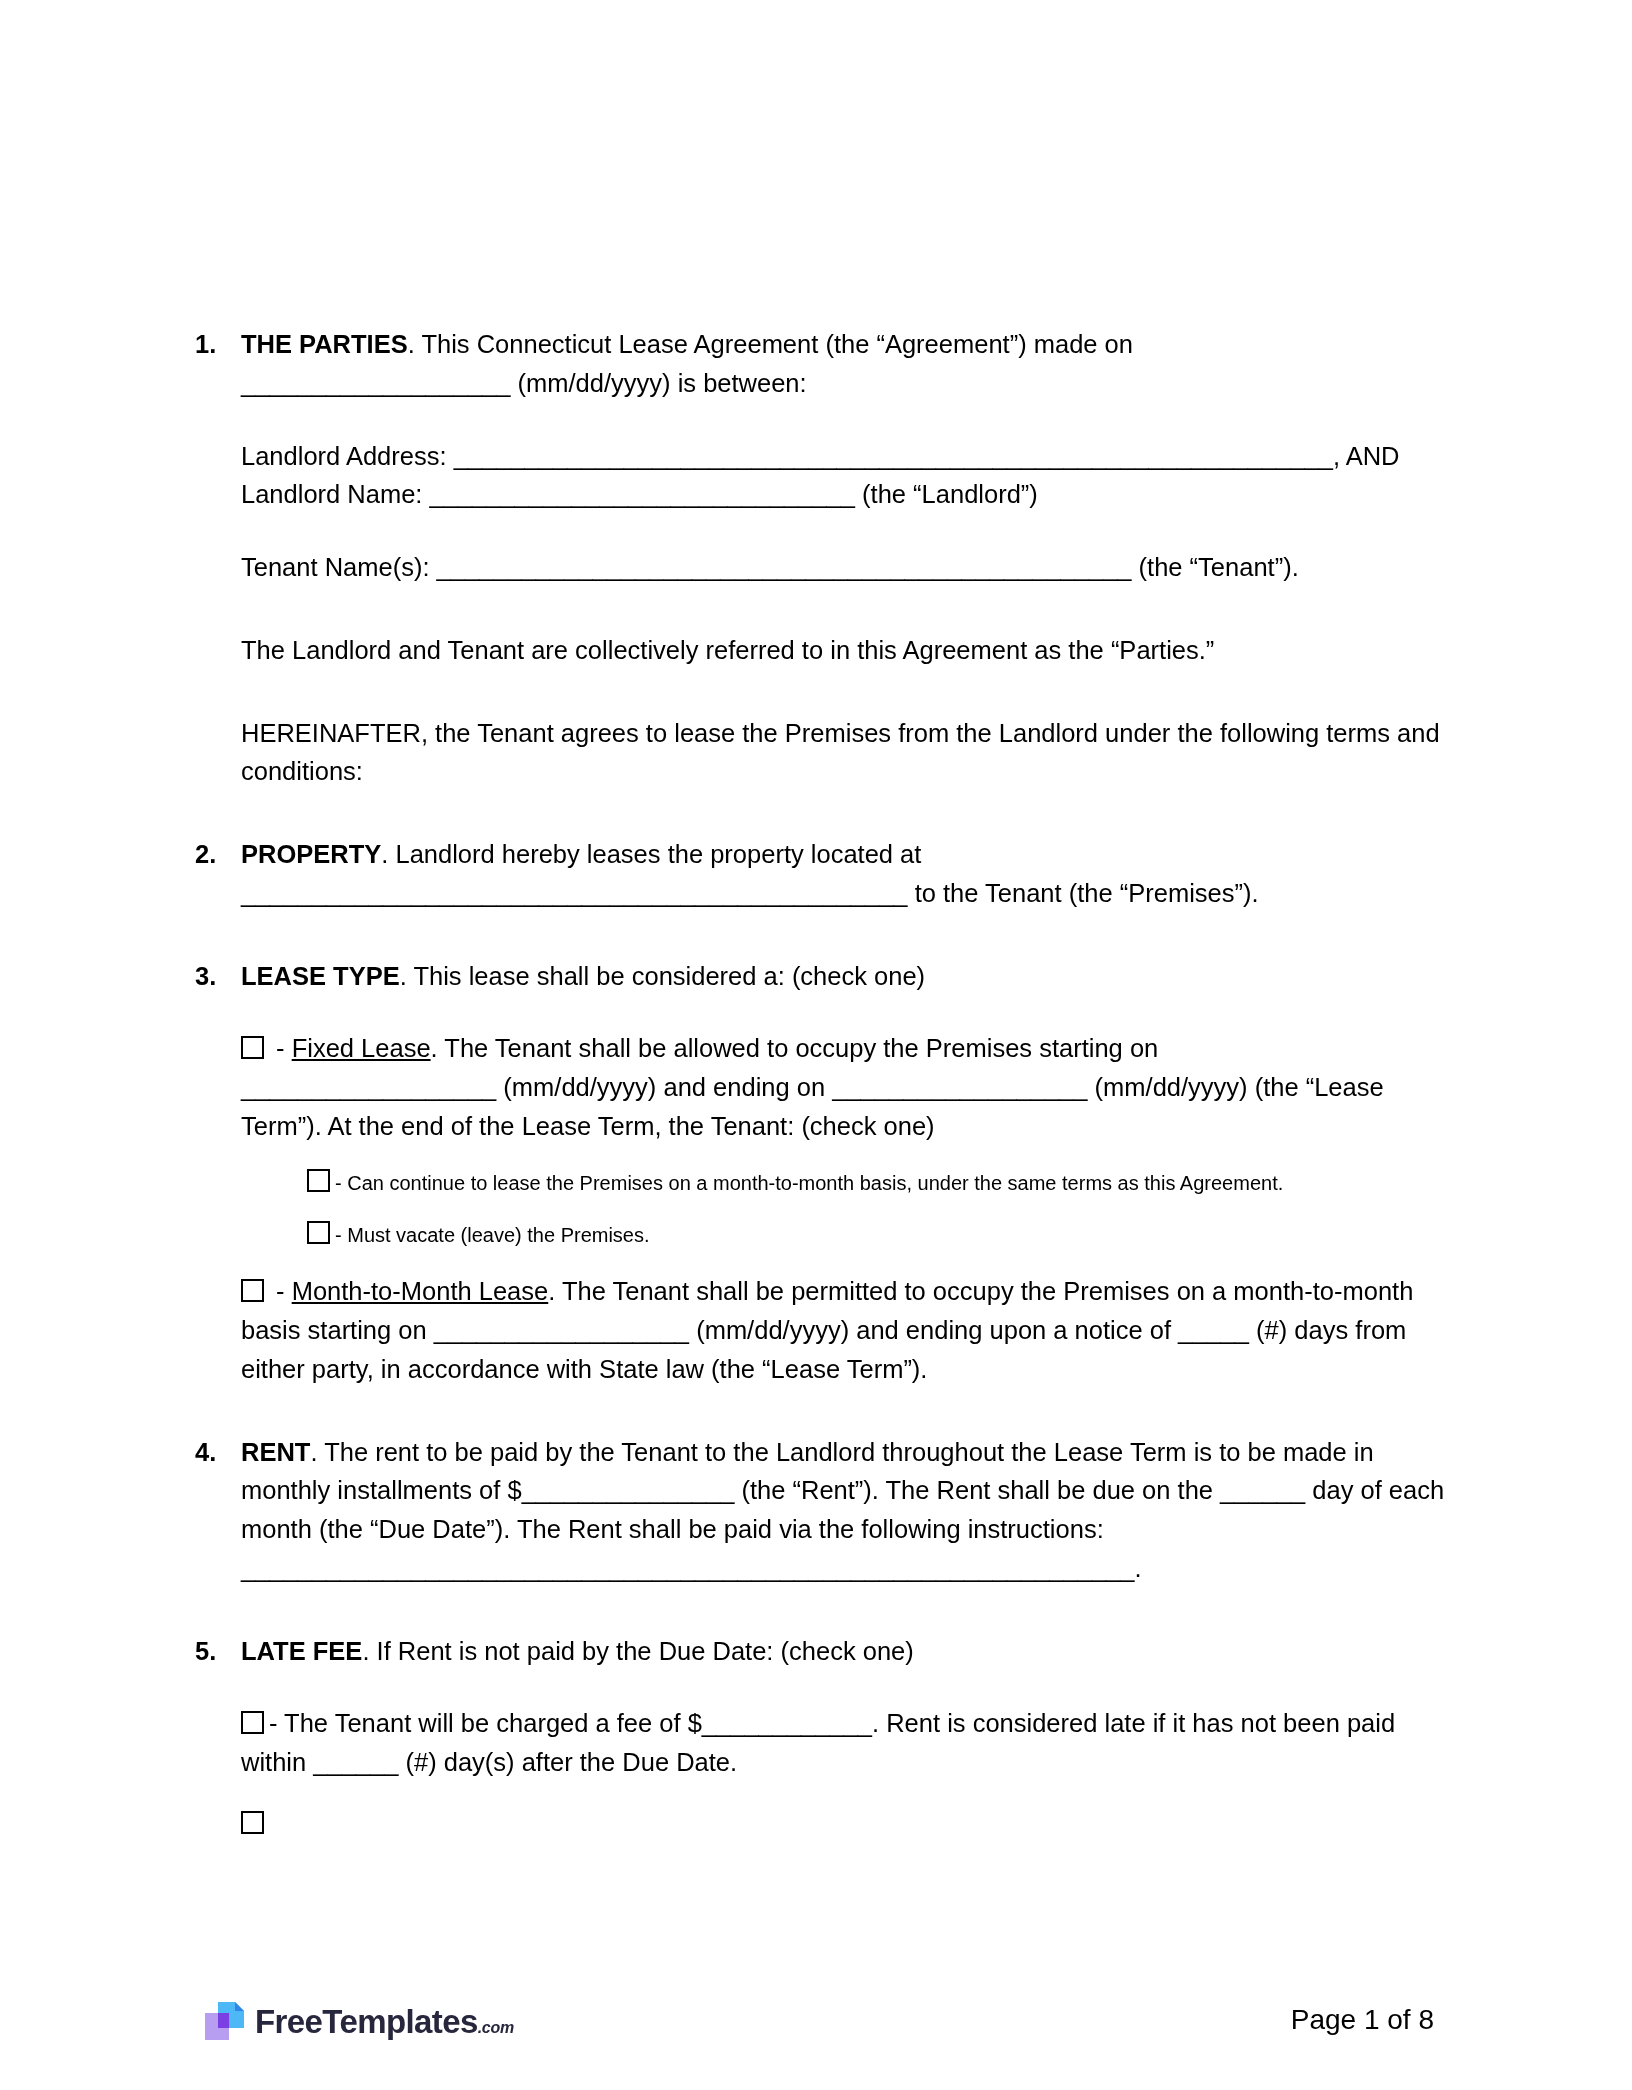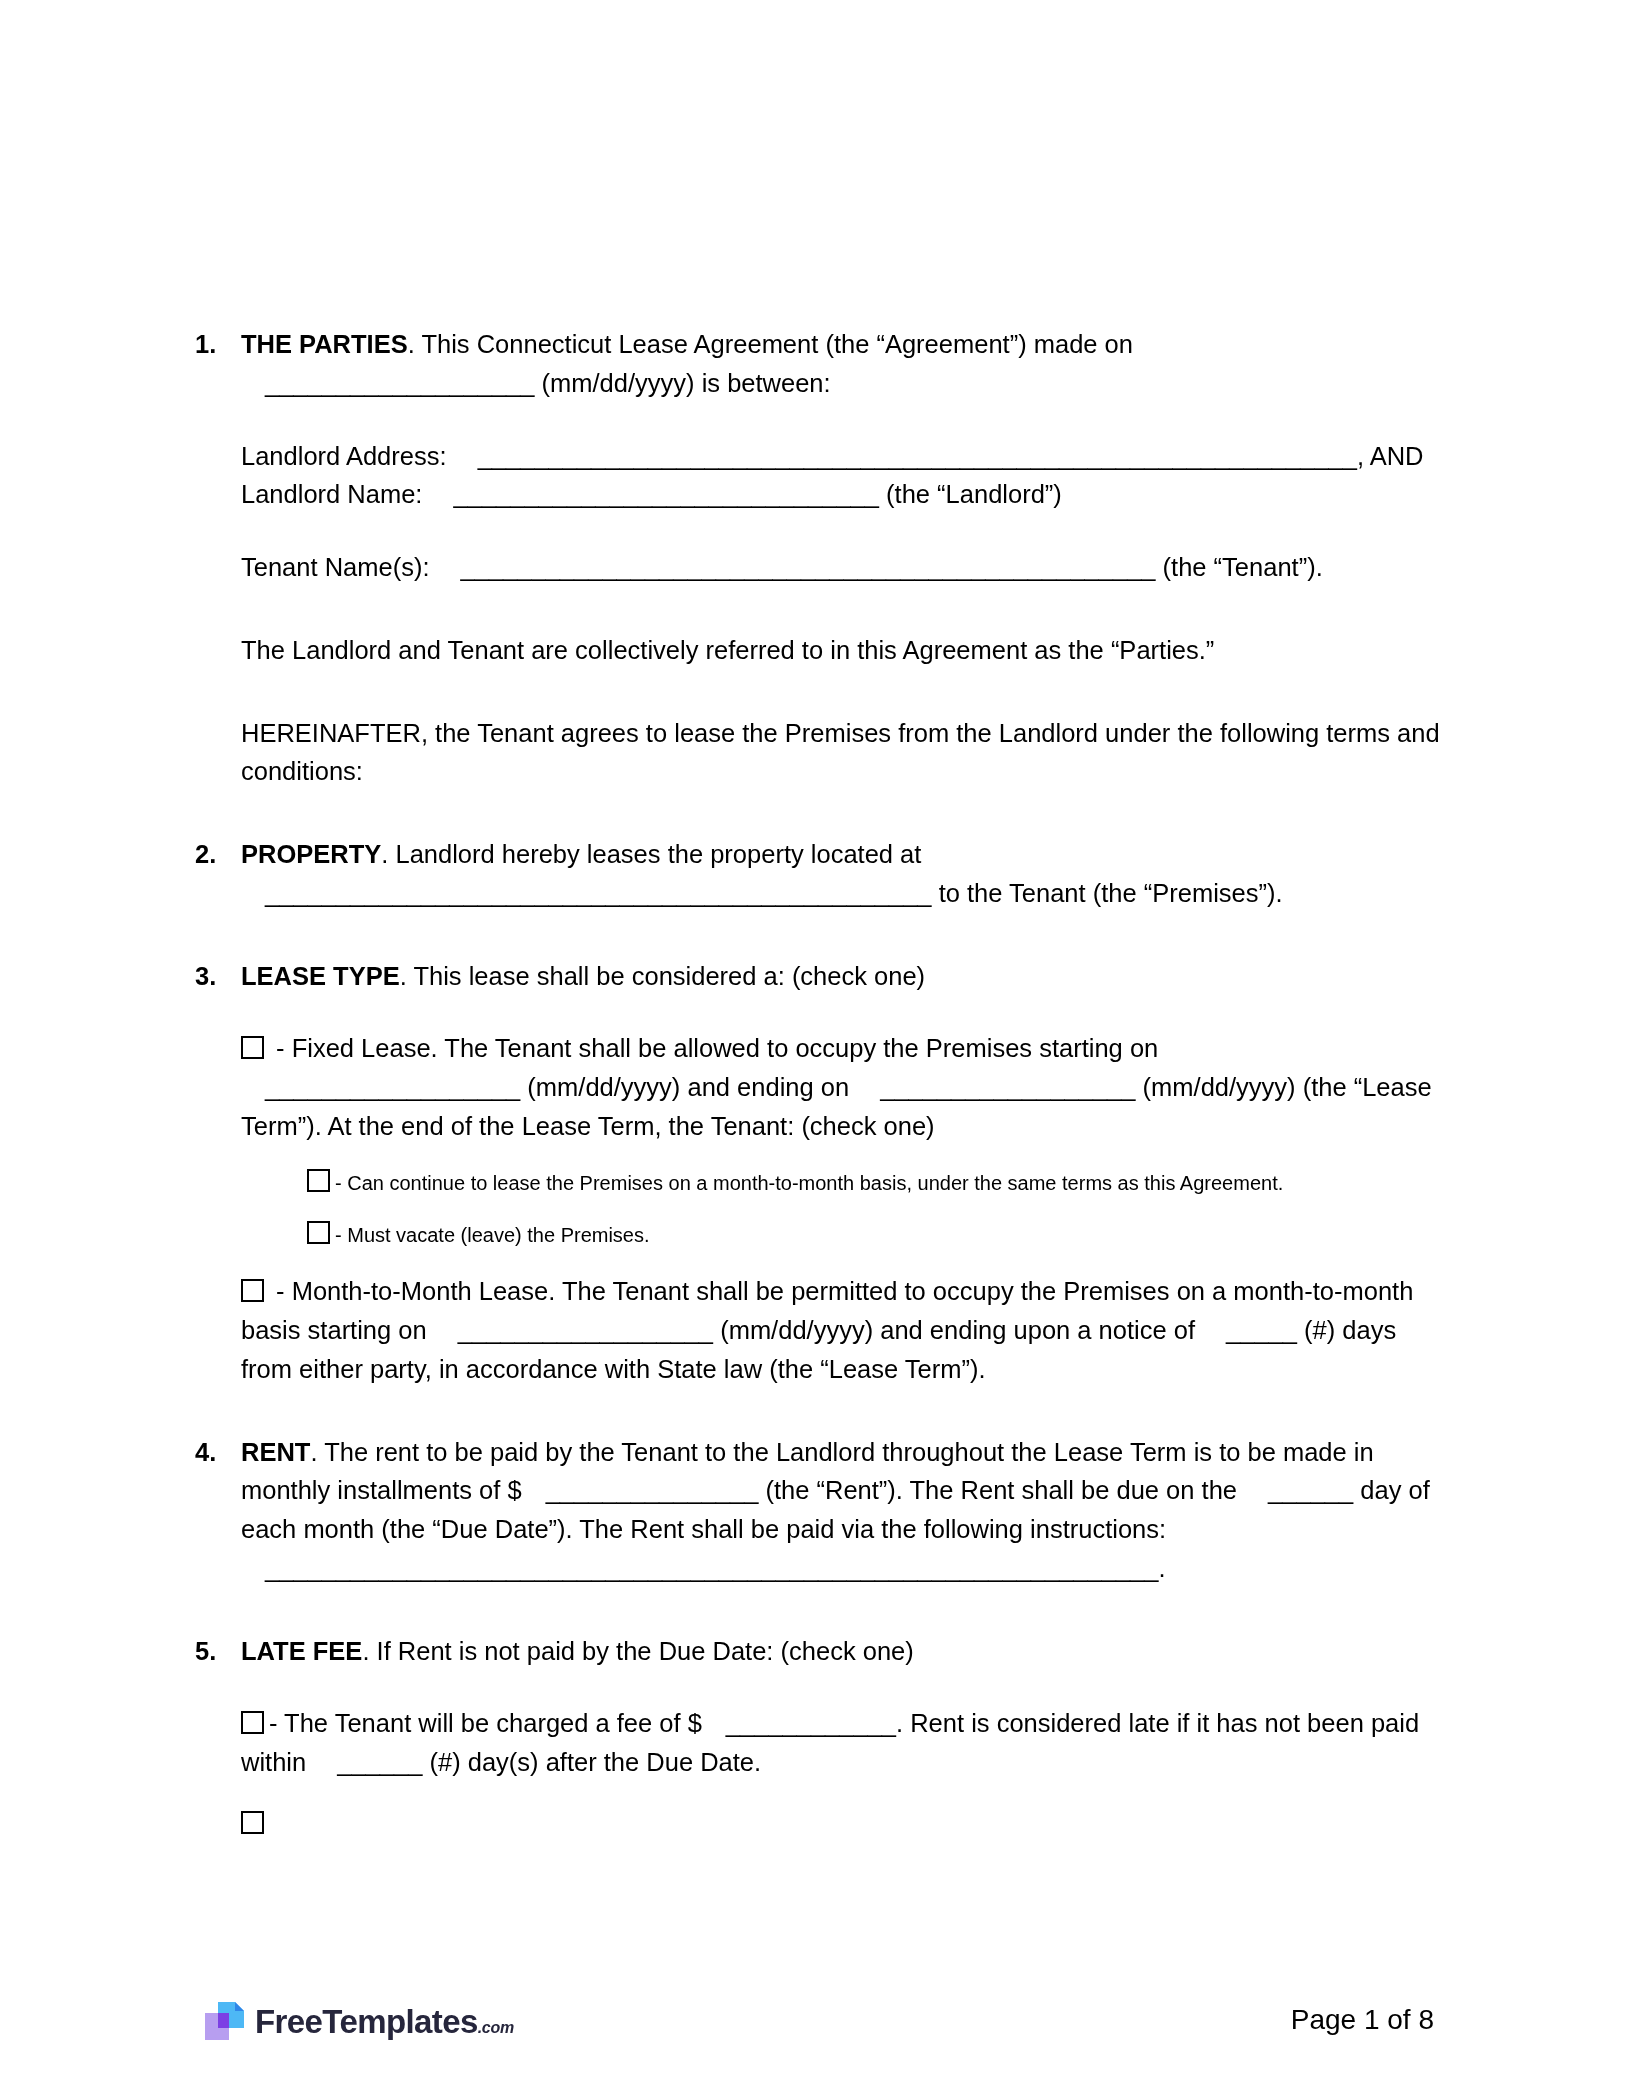--- a/index.html
+++ b/index.html
@@ -48,21 +48,21 @@
     font-weight: bold;
     font-size: 25.5px;
     line-height: 1.52;
   }
   .clause-body {
     flex: 1 1 auto;
     font-size: 25.5px;
     line-height: 1.52;
   }
   .b { font-weight: bold; text-align: center; }
-  .u { }
+  .u { text-decoration: underline; }
   .para {
     font-size: 25.5px;
     line-height: 1.52;
     margin-left: 46px;
   }
   .gap-sm { height: 22px; }
   .gap-md { height: 34px; }
   .gap-lg { height: 44px; }
   .opt {
     margin-left: 46px;
@@ -79,21 +79,21 @@
   .cbox {
     display: inline-block;
     width: 19px;
     height: 19px;
     border: 2.6px solid #000;
     box-sizing: content-box;
     vertical-align: -2px;
     margin-right: 5px;
     background: #ffffff;
   }
-  .blank { white-space: pre; margin-left: 24px; }
+  .blank { white-space: pre; }
   .footer-logo {
     position: absolute;
     left: 205px;
     bottom: 48px;
     display: flex;
     align-items: center;
   }
   .logo-mark {
     position: relative;
     width: 40px;

